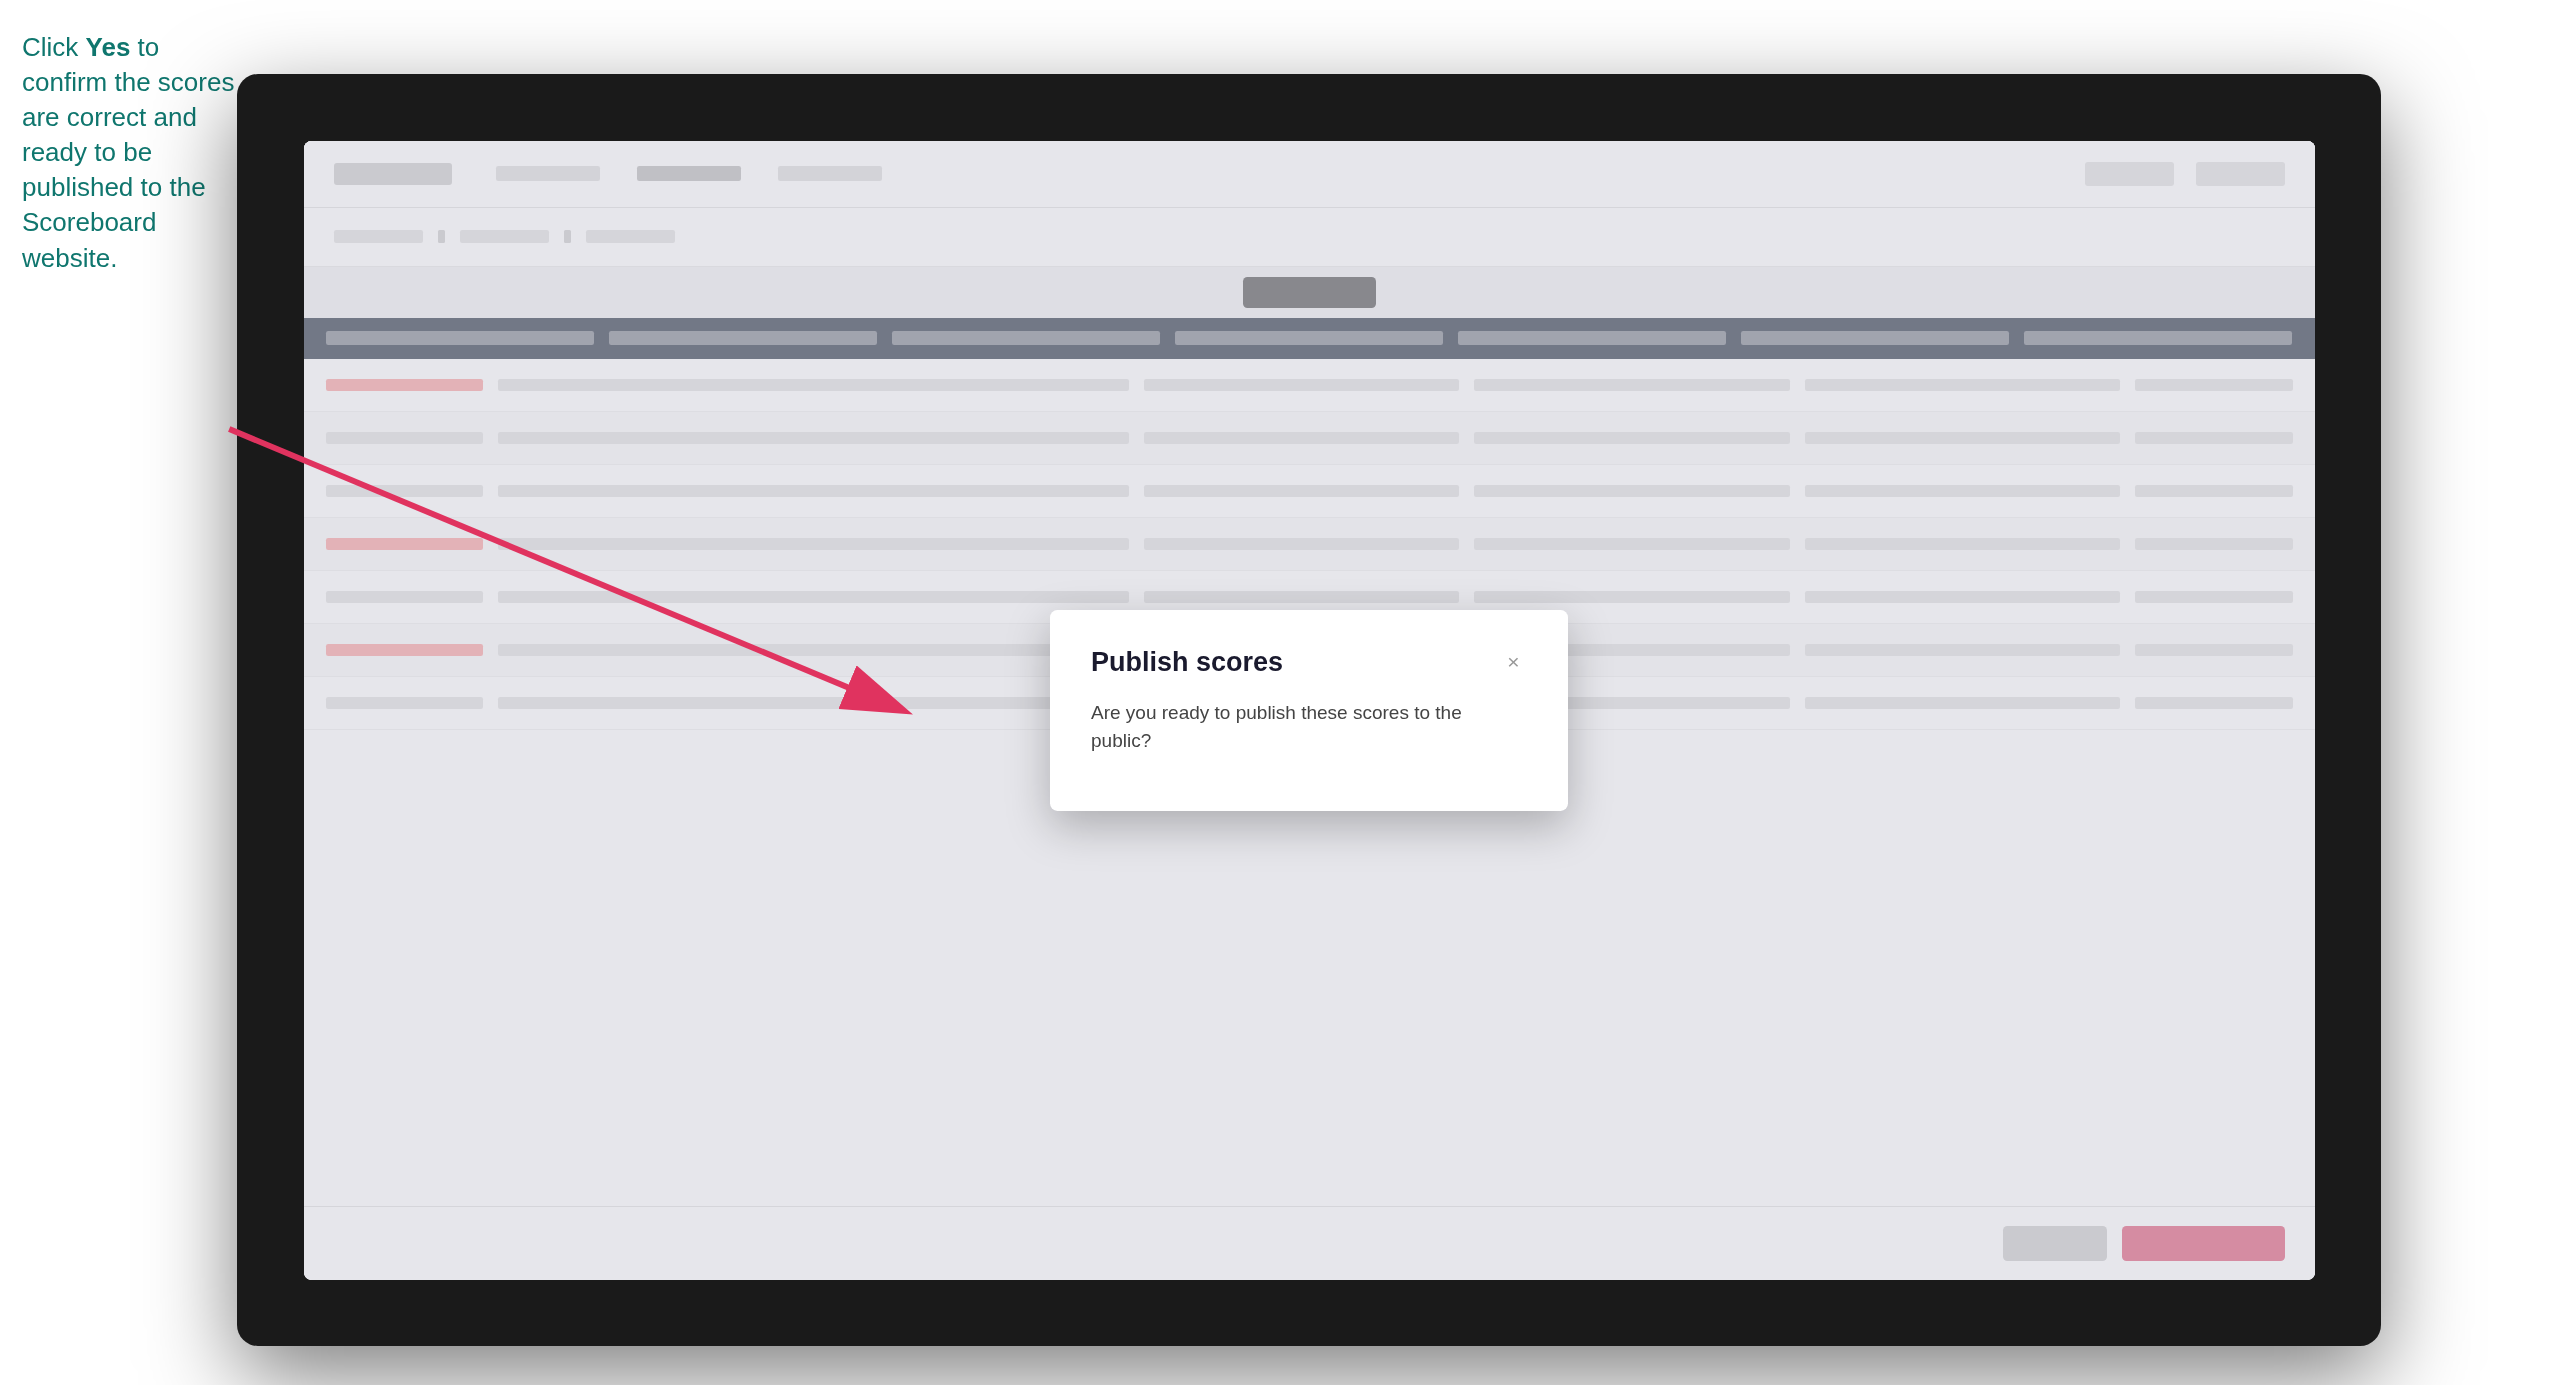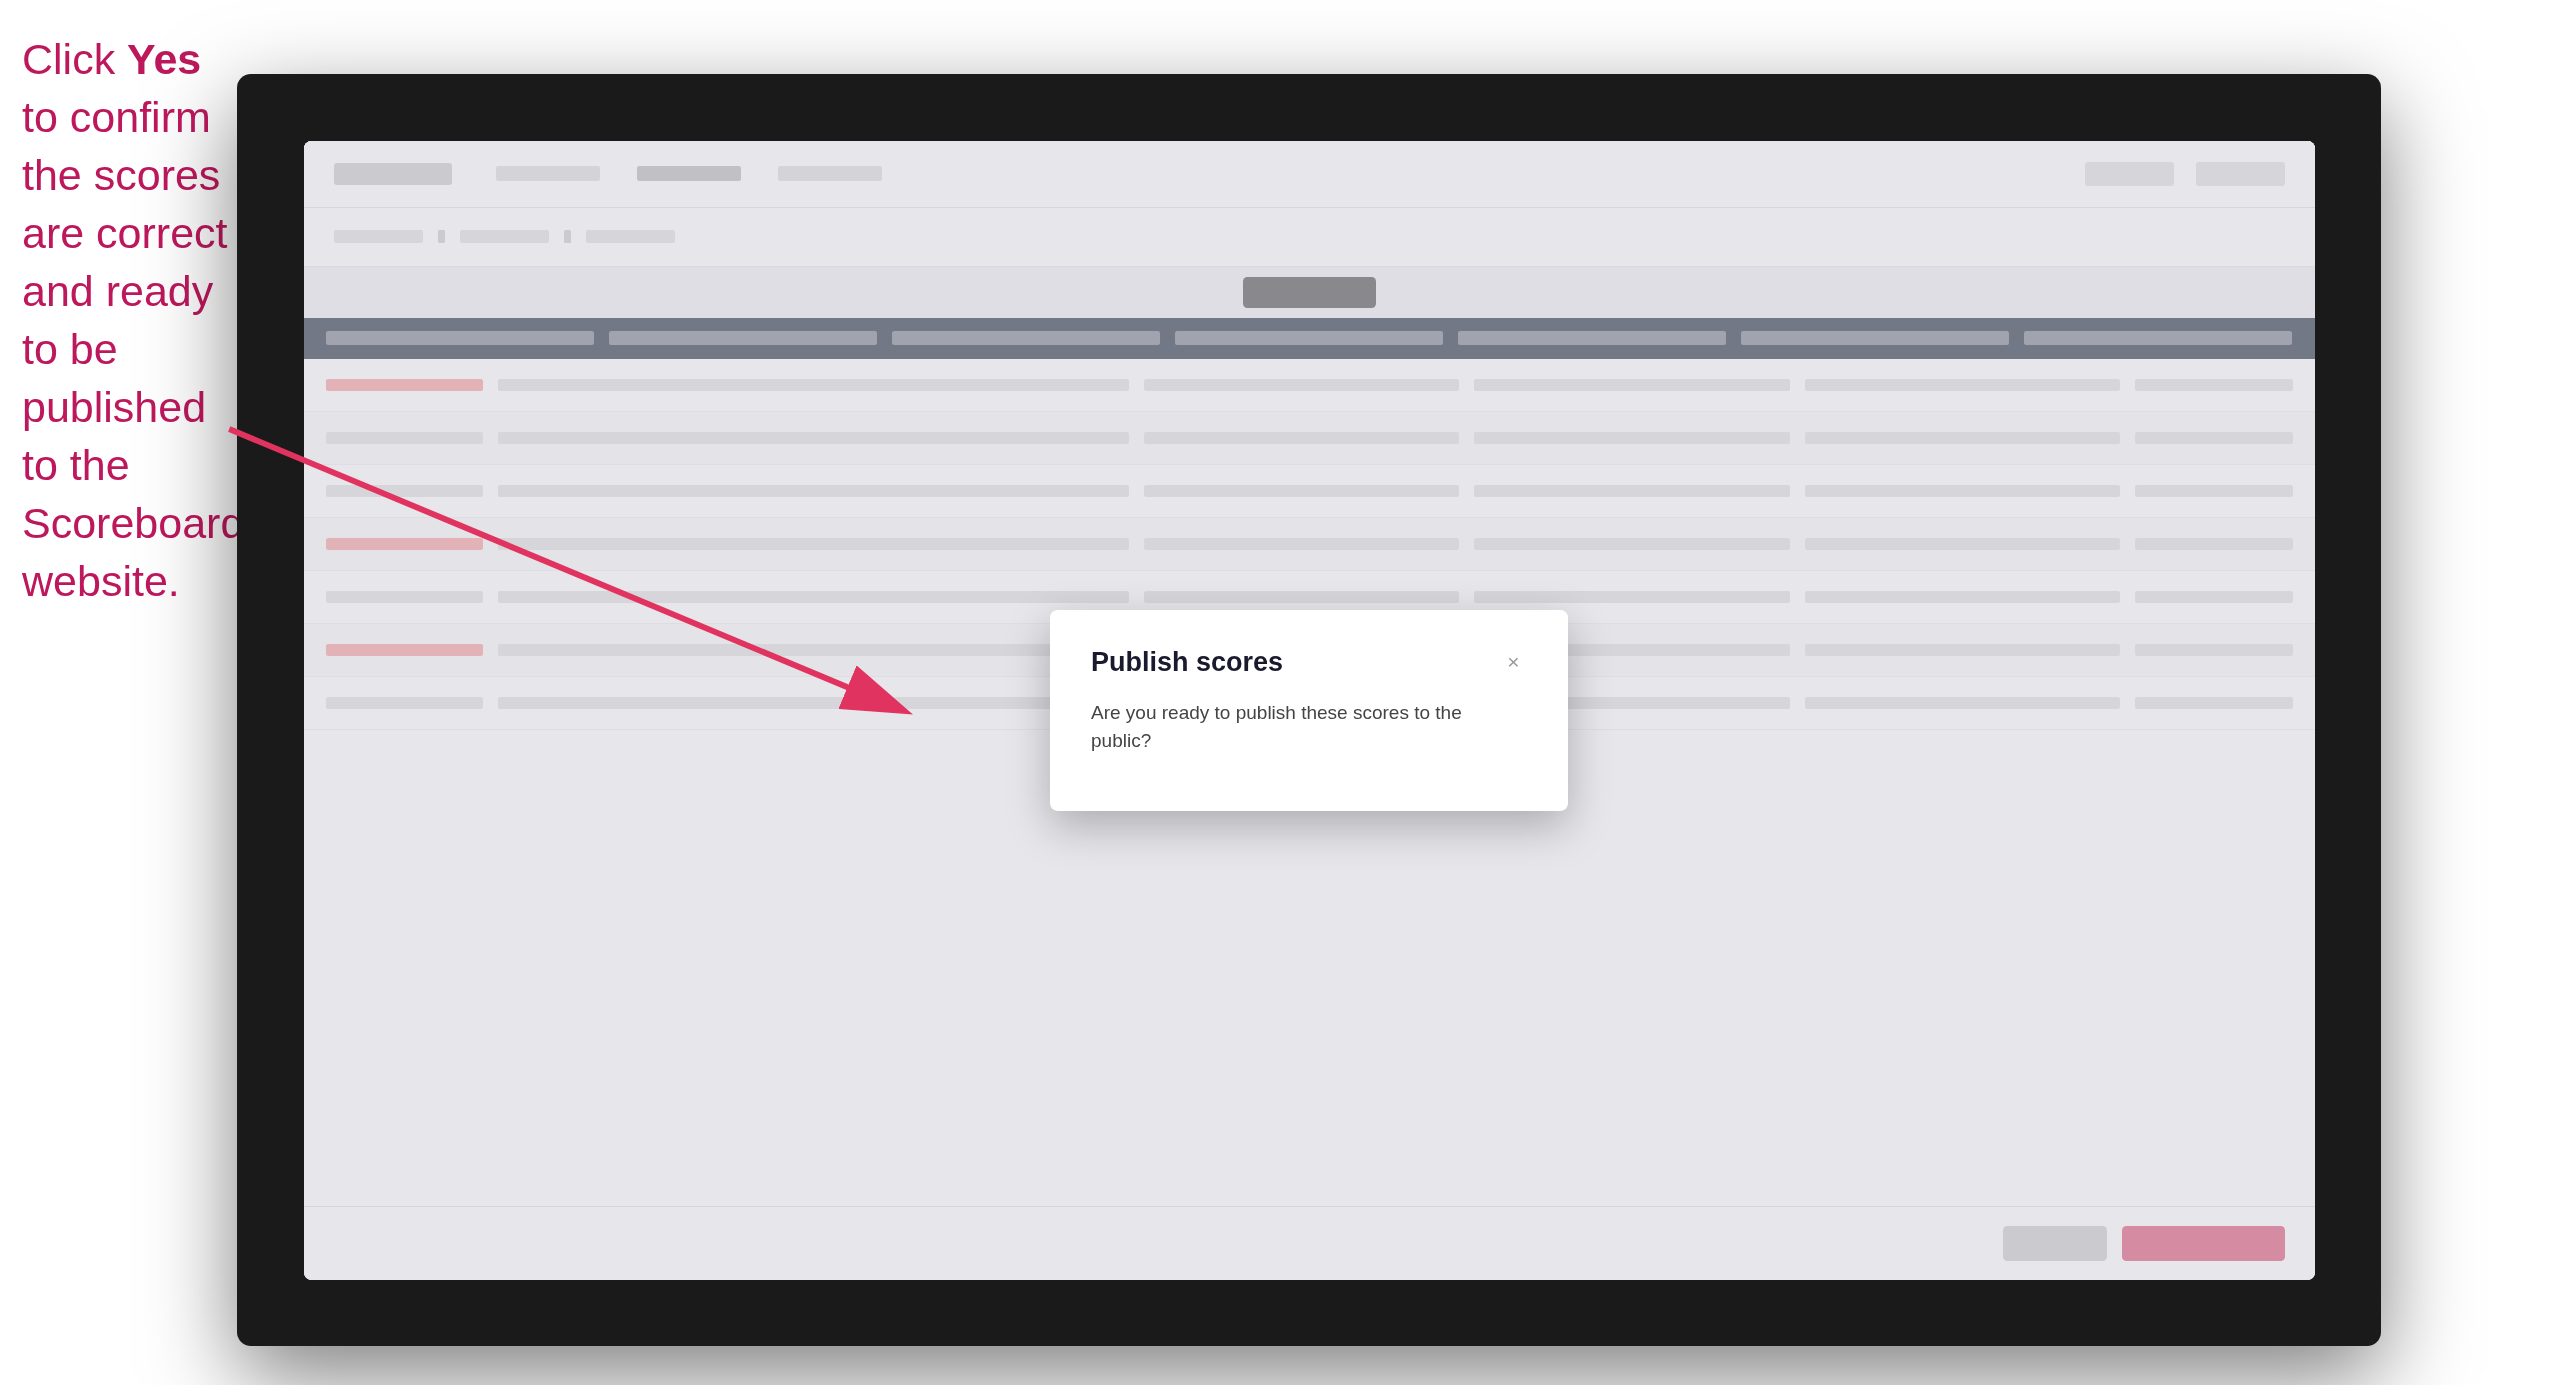--- a/index.html
+++ b/index.html
@@ -12,38 +12,38 @@
       position: relative;
       overflow: hidden;
     }
 
     
     .instruction-text {
       position: absolute;
       top: 30px;
       left: 22px;
       width: 214px;
-      font-size: 43px;
+      font-size: 26px;
       line-height: 1.35;
-      color: #be185d;
+      color: #0f766e;
       font-weight: 400;
     }
     .instruction-text strong {
       font-weight: 700;
     }
 
     
     .tablet {
       position: absolute;
       top: 74px;
       left: 237px;
       width: 2144px;
       height: 1272px;
       background: #1a1a1a;
-      border-radius: 14px;
+      border-radius: 21px;
       display: flex;
       align-items: center;
       justify-content: center;
       box-shadow: 0 30px 89px rgba(0,0,0,0.5);
     }
 
     .tablet-screen {
       width: 2011px;
       height: 1139px;
       background: #f0f0f2;

